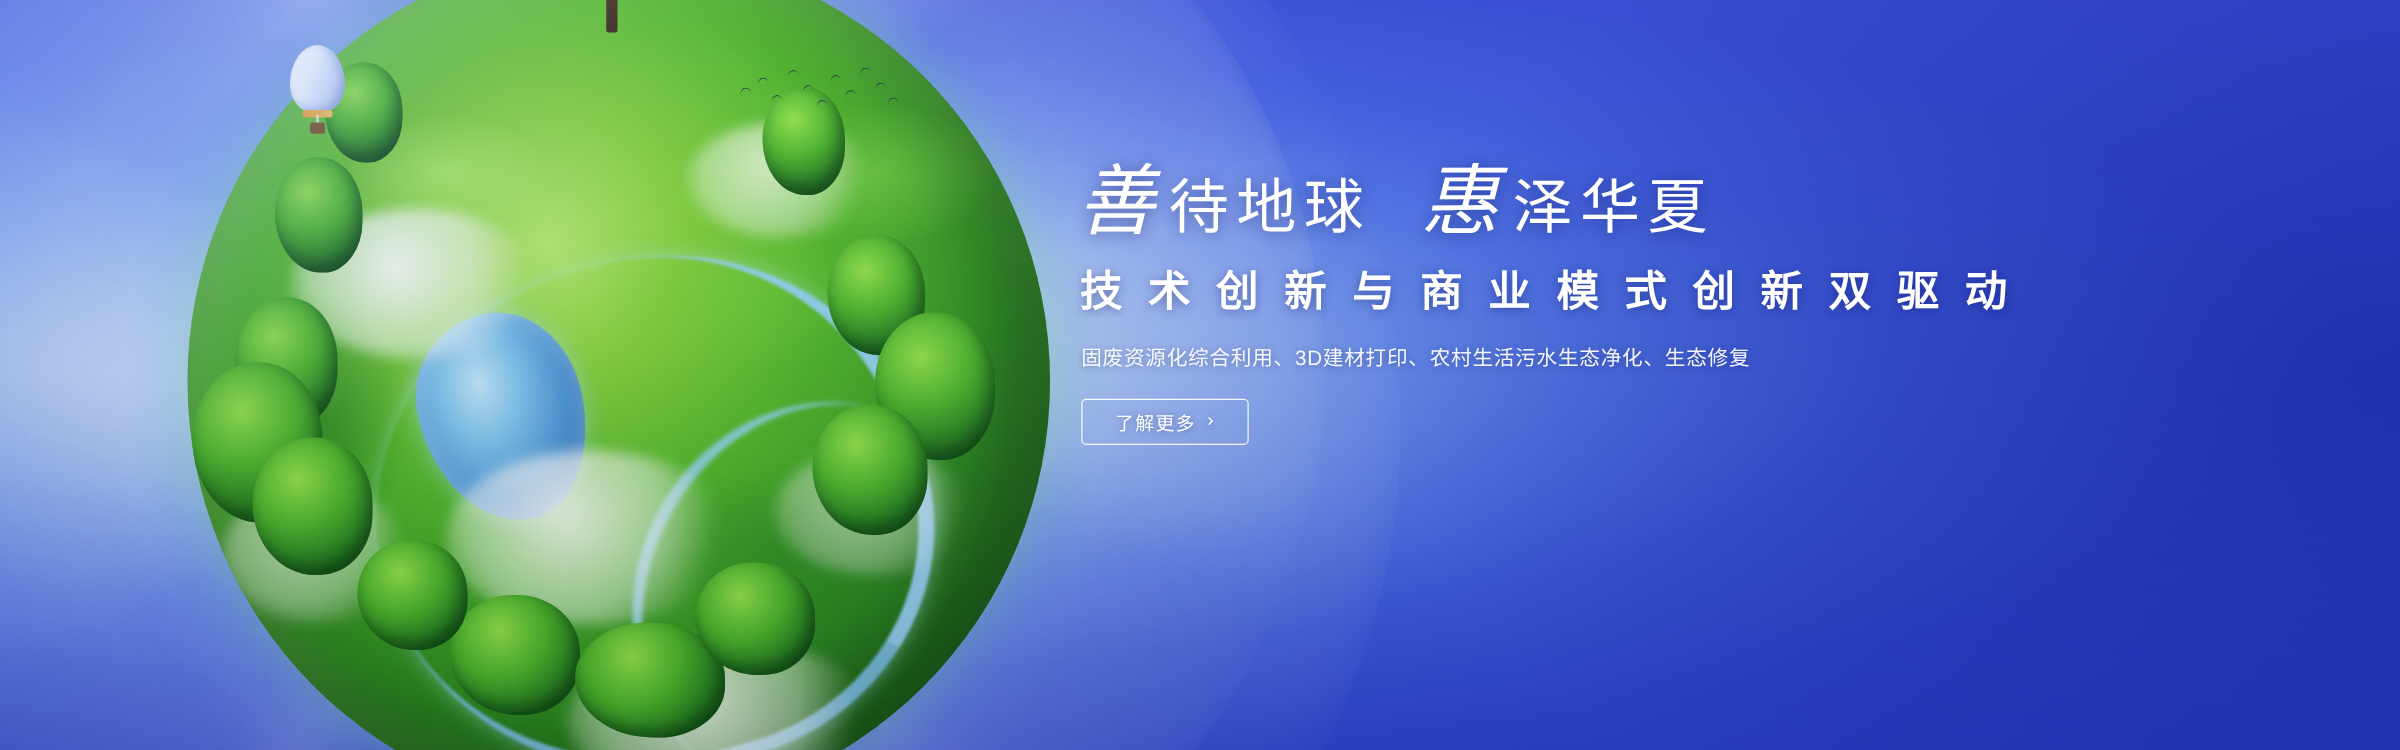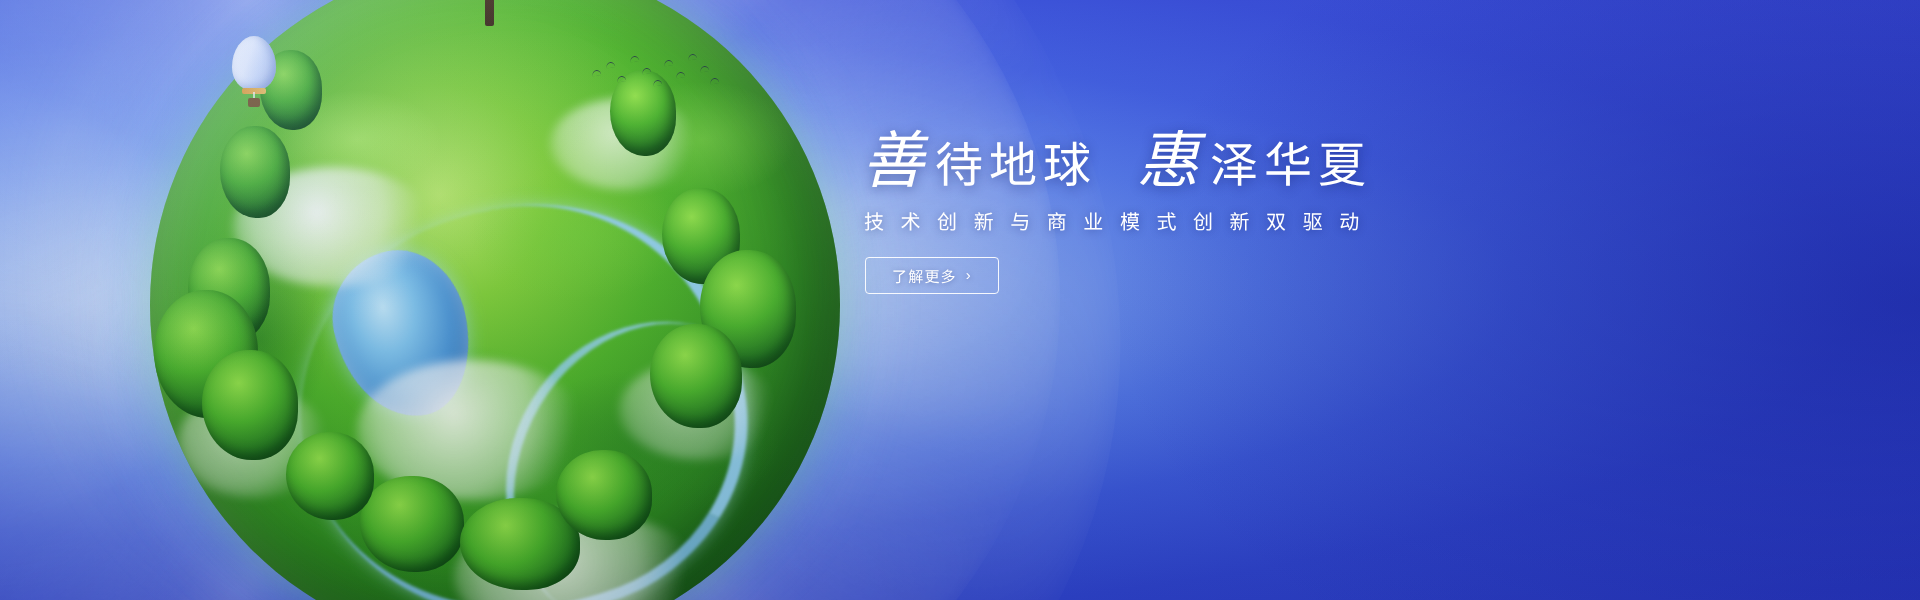--- a/index.html
+++ b/index.html
@@ -279,23 +279,23 @@
     font-size: 48px;
     line-height: 1;
     font-weight: 400;
     letter-spacing: 6px;
     margin-left: 10px;
   }
   .hl-gap { display: inline-block; width: 40px; }
 
   .subline {
     color: #ffffff;
-    font-size: 20px;
+    font-size: 34px;
     letter-spacing: 5.5px;
-    font-weight: 400;
+    font-weight: 700;
     margin: 8px 0 0 2px;
     white-space: nowrap;
     text-shadow: 0 1px 8px rgba(10, 20, 90, .40);
   }
 
   .descline {
     color: rgba(255,255,255,.94);
     font-size: 16.5px;
     letter-spacing: .6px;
     margin: 18px 0 0 3px;
@@ -404,20 +404,21 @@
     <h1 class="headline">
       <span class="hl-big">善</span>
       <span class="hl-small">待地球</span>
       <span class="hl-gap"></span>
       <span class="hl-big">惠</span>
       <span class="hl-small">泽华夏</span>
     </h1>
 
     <div class="subline">技 术 创 新 与 商 业 模 式 创 新 双 驱 动</div>
 
+    <div class="descline">固废资源化综合利用、3D建材打印、农村生活污水生态净化、生态修复</div>
 
     <button class="cta">
       <span>了解更多</span>
       <span class="chev">›</span>
     </button>
 
   </div>
 </div>
 
 </body></html>

